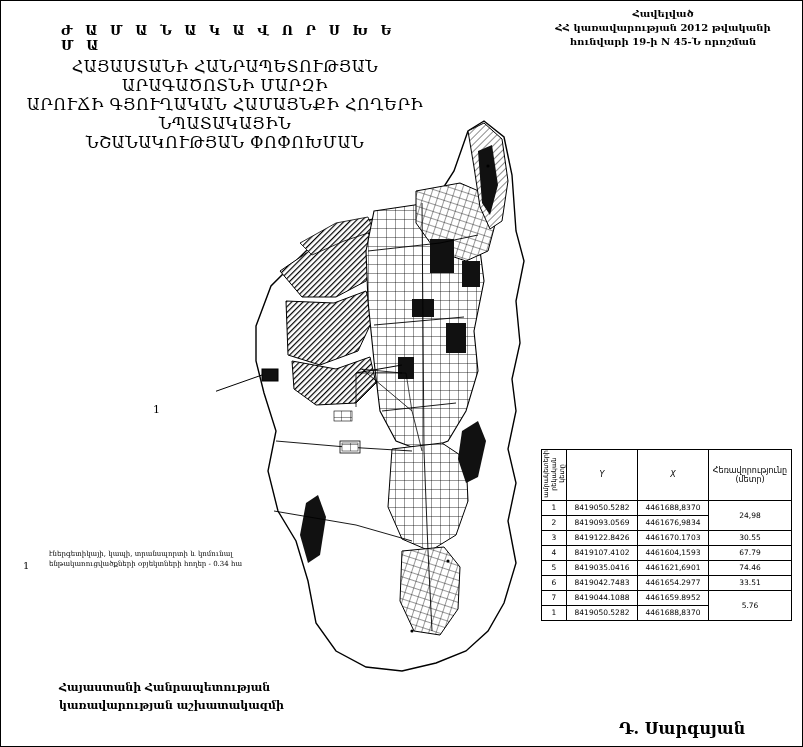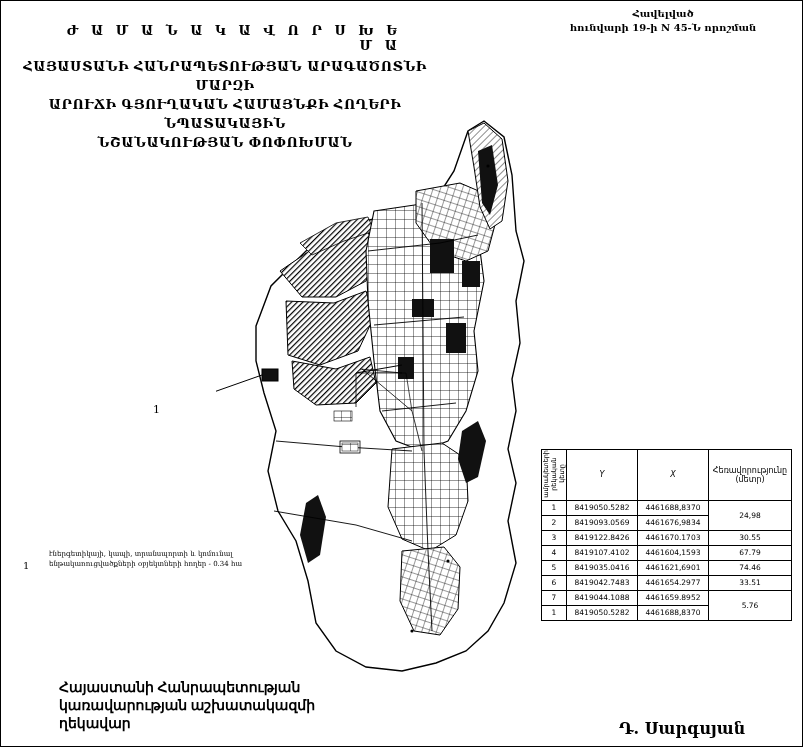--- a/index.html
+++ b/index.html
@@ -35,31 +35,31 @@
     width: 250px;
   }
   .doc-type {
     position: absolute;
     left: 60px;
     top: 22px;
     font-size: 13px;
     letter-spacing: 4px;
     font-weight: bold;
     width: 340px;
-    text-align: right;
+    text-align: left;
   }
   .title {
     position: absolute;
     left: 14px;
     top: 56px;
     width: 420px;
     text-align: center;
-    font-size: 13px;
+    font-size: 16px;
     line-height: 19px;
-    font-weight: bold;
+    font-weight: normal;
     letter-spacing: 0.5px;
   }
   
   .map-area {
     position: absolute;
     left: 215px;
     top: 110px;
     width: 340px;
     height: 570px;
   }
@@ -90,25 +90,24 @@
     position: absolute;
     left: 26px;
     top: 8px;
     width: 230px;
   }
   
   .sign-title {
     position: absolute;
     left: 58px;
     top: 678px;
-    font-size: 14px;
+    font-size: 11px;
     line-height: 18px;
     font-weight: bold;
     width: 300px;
-    font-family: Liberation Serif, serif;
   }
   .sign-name {
     position: absolute;
     left: 618px;
     top: 718px;
     font-size: 16px;
     font-weight: bold;
   }
   
   .coord-table {
@@ -145,20 +144,21 @@
   .len-head { font-size: 6.5px; line-height: 9px; }
   .yx-head { font-size: 10px; font-style: italic; }
 </style>
 </head>
 <body>
 
 <div class="page">
 
   <div class="approval">
     <div>Հավելված</div>
+    <div>ՀՀ կառավարության 2012 թվականի</div>
     <div>հունվարի 19-ի N 45-Ն որոշման</div>
   </div>
 
   <div class="doc-type">Ժ Ա Մ Ա Ն Ա Կ Ա Վ Ո Ր  Ս Խ Ե Մ Ա</div>
 
   <div class="title">
     <div>ՀԱՅԱՍՏԱՆԻ ՀԱՆՐԱՊԵՏՈՒԹՅԱՆ ԱՐԱԳԱԾՈՏՆԻ ՄԱՐԶԻ</div>
     <div>ԱՐՈՒՃԻ ԳՅՈՒՂԱԿԱՆ ՀԱՄԱՅՆՔԻ ՀՈՂԵՐԻ ՆՊԱՏԱԿԱՅԻՆ</div>
     <div>ՆՇԱՆԱԿՈՒԹՅԱՆ ՓՈՓՈԽՄԱՆ</div>
   </div>
@@ -308,17 +308,16 @@
         <td>1</td>
         <td>8419050.5282</td>
         <td>4461688,8370</td>
       </tr>
     </tbody>
   </table>
 
   <div class="sign-title">
     <div>Հայաստանի Հանրապետության</div>
     <div>կառավարության աշխատակազմի</div>
-    <div>ղեկավար</div>
   </div>
   <div class="sign-name">Դ. Սարգսյան</div>
 
 </div>
 
 </body></html>

